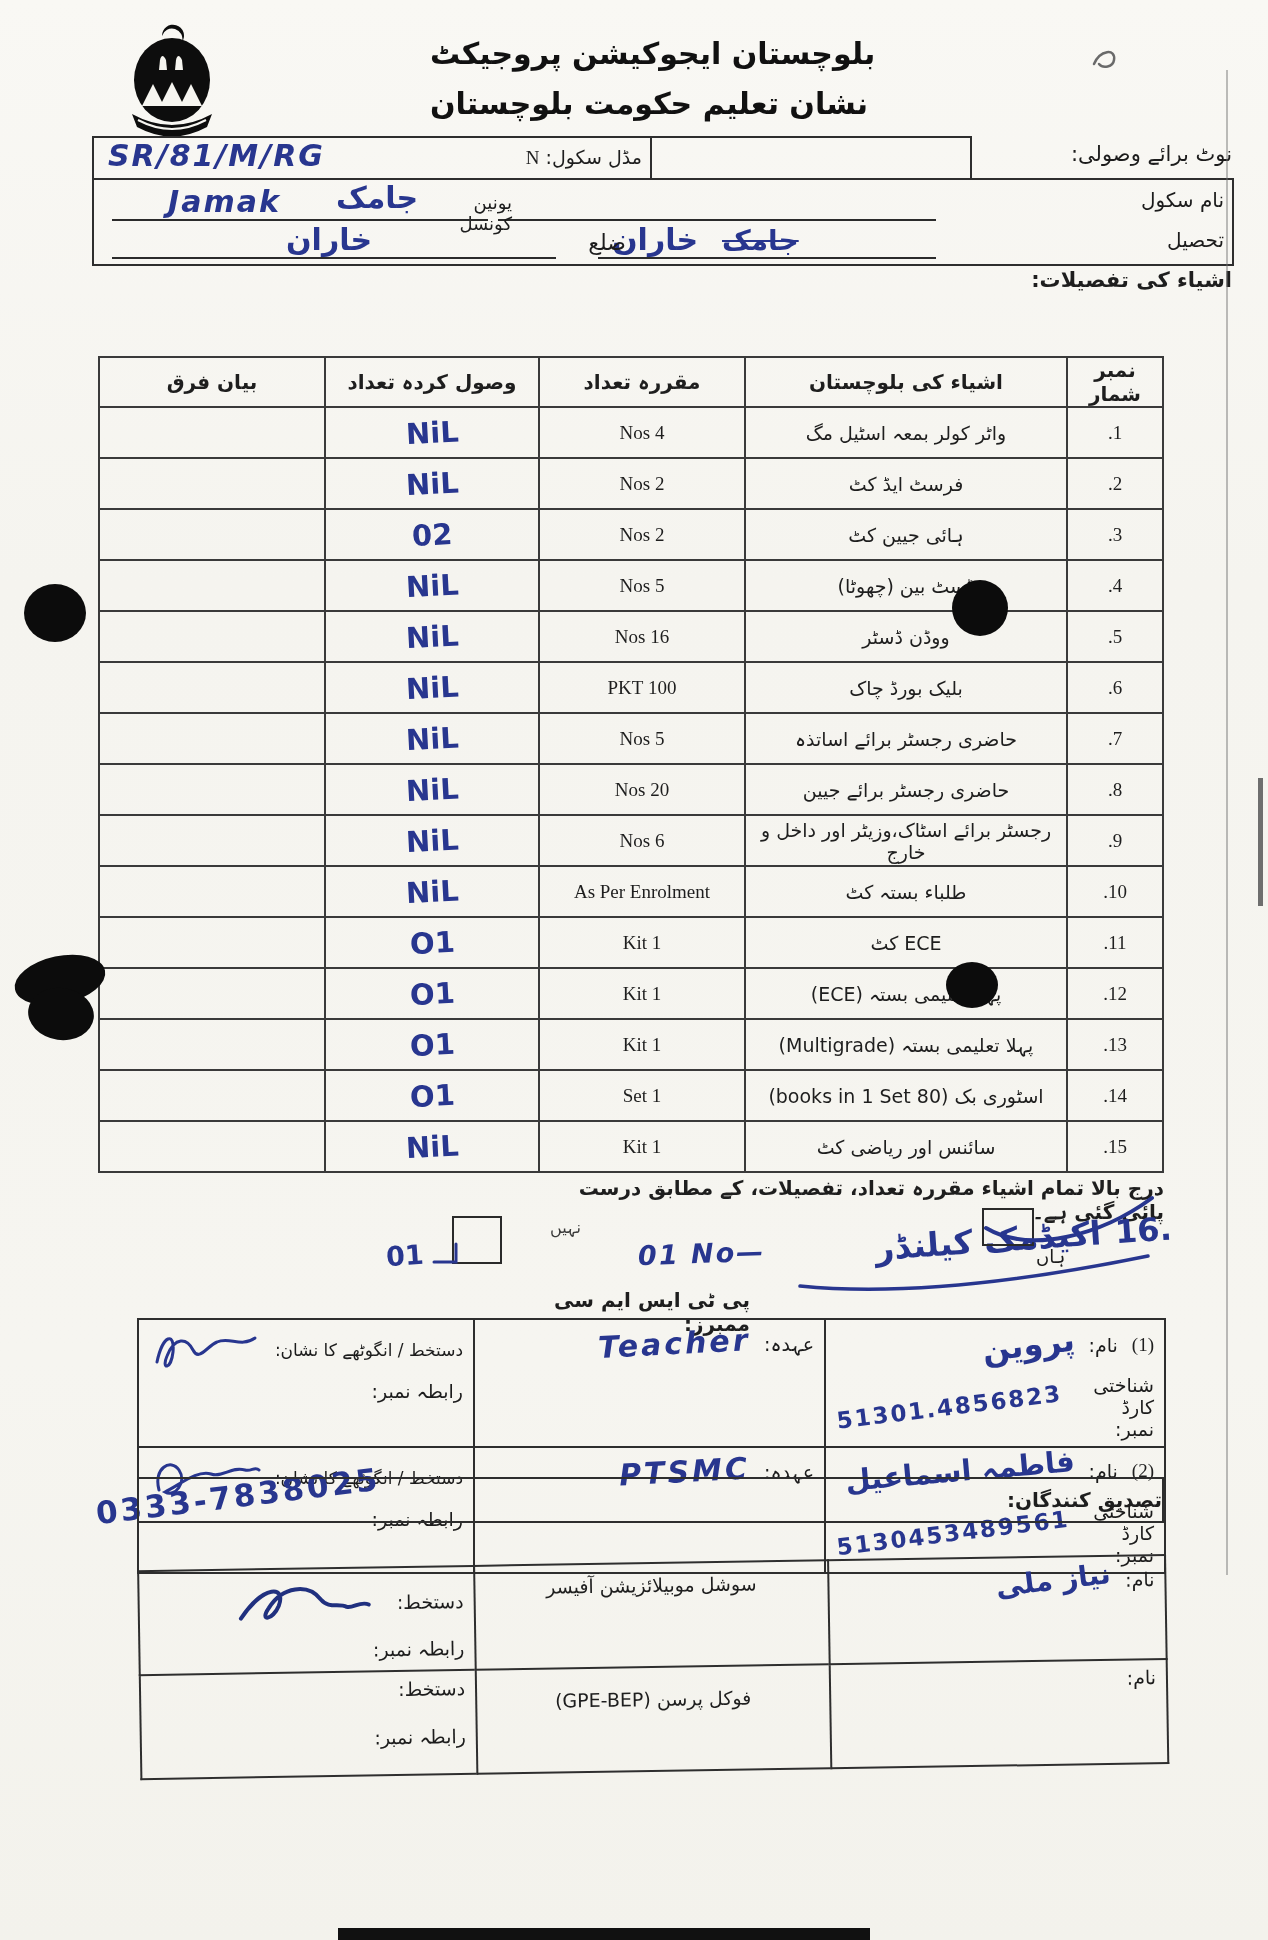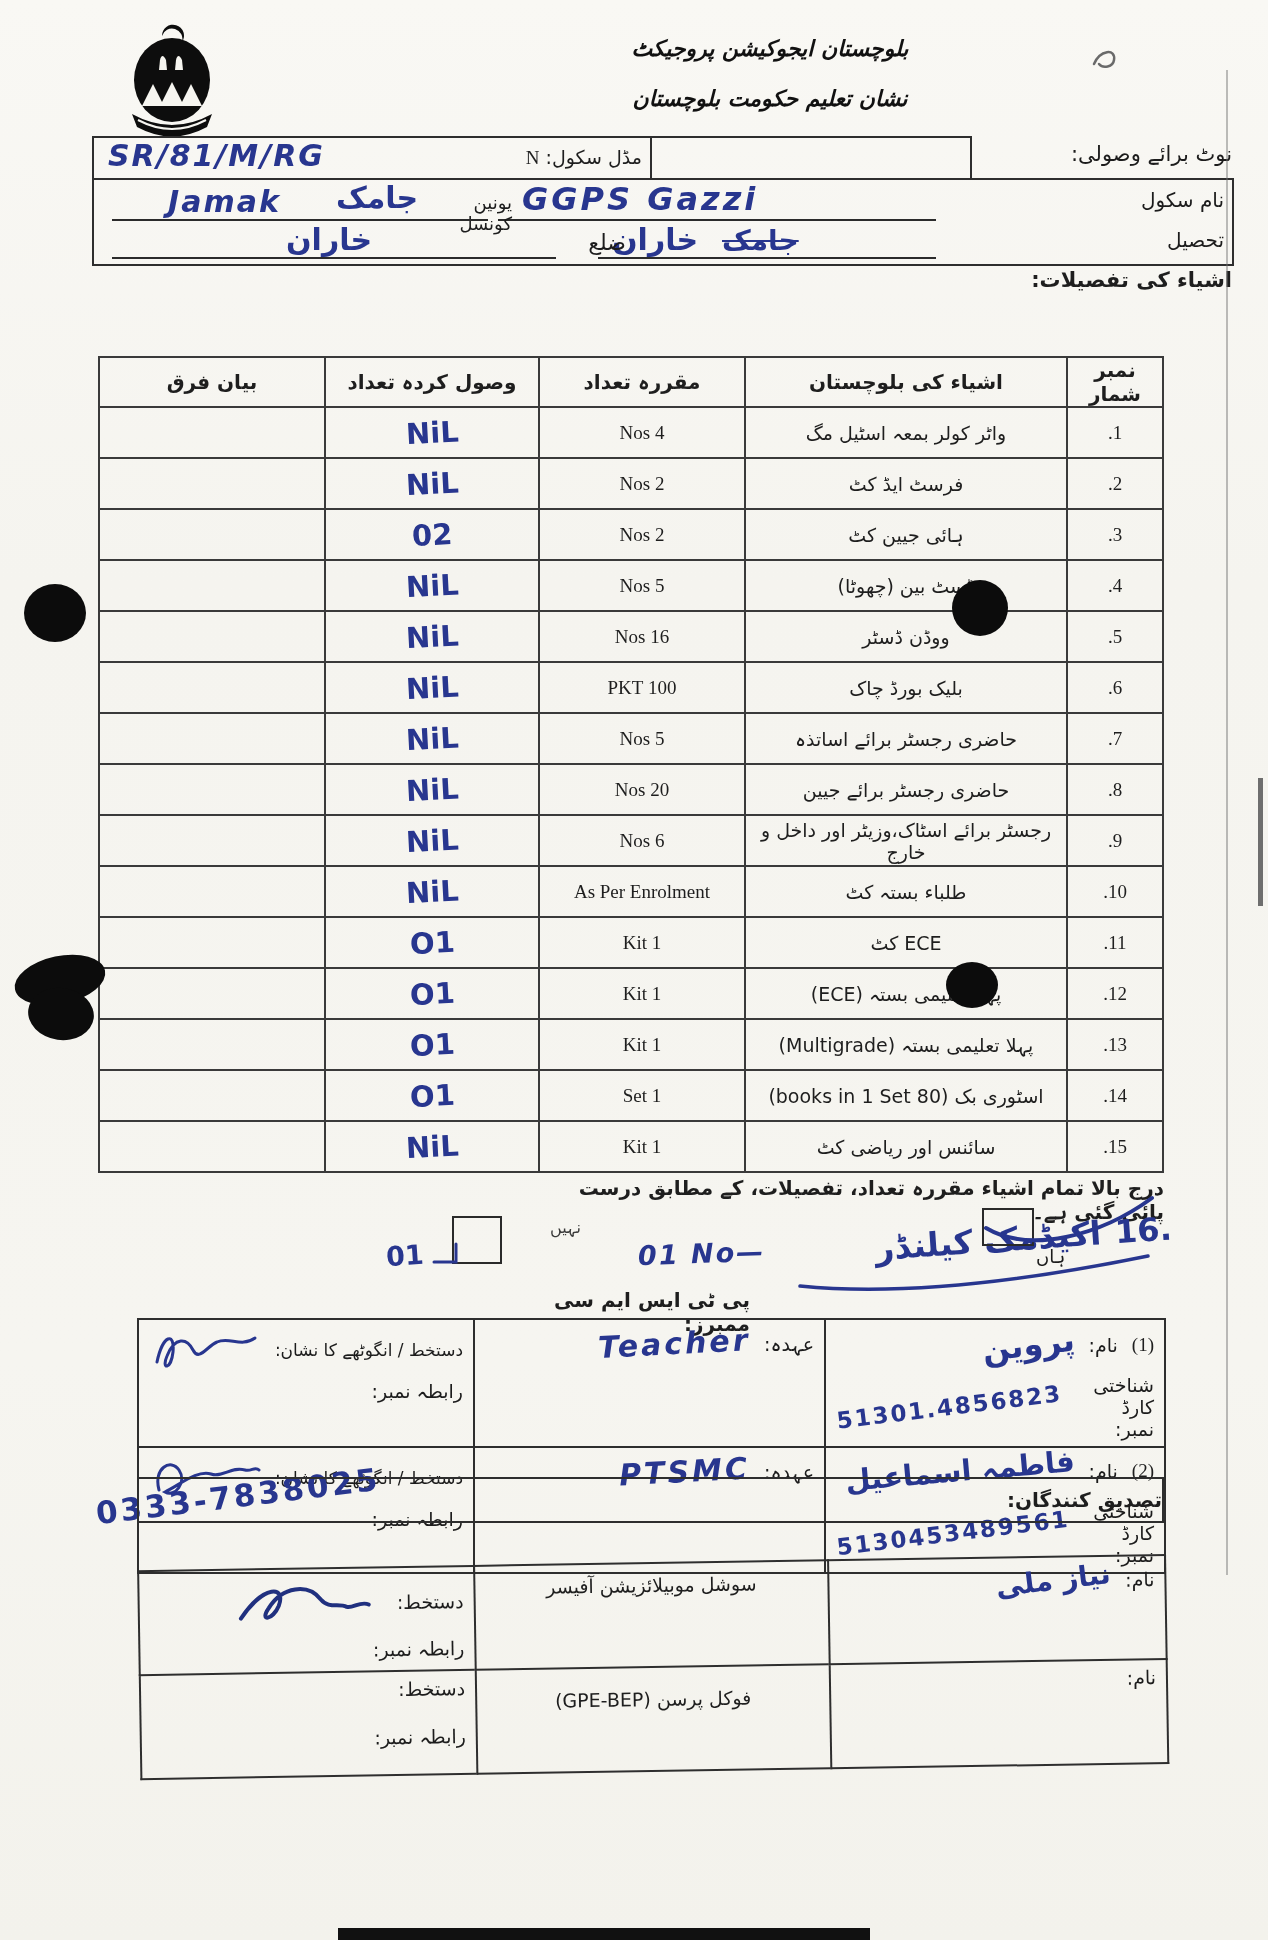--- a/index.html
+++ b/index.html
@@ -4,21 +4,21 @@
 <style>
   html,body{margin:0;padding:0;background:#888;}
   .page{position:relative;width:1268px;height:1940px;margin:0 auto;overflow:hidden;
     background:linear-gradient(180deg,#f9f8f4 0%,#f5f4ef 30%,#f6f5f0 70%,#f3f2ec 100%);
     font-family:"DejaVu Sans",sans-serif;color:#1e1e1e;}
   .pos{position:absolute;}
   .ur{direction:rtl;unicode-bidi:isolate;}
   .lat{direction:ltr;unicode-bidi:isolate;font-family:"Liberation Serif",serif;}
   .hw{color:#28368f;font-weight:bold;}
   .hw-lat{font-family:"DejaVu Sans",sans-serif;font-style:italic;}
-  .title{font-weight:bold;text-align:center;font-size:22px;color:#111;font-style:italic;}
+  .title{font-weight:bold;text-align:left;font-size:30px;color:#111;}
   .box{border:2px solid #2e2e2e;}
   .ul{border-bottom:2px solid #2b2b2b;height:0;}
   .lbl{font-size:19px;color:#1c1c1c;}
   
   .items-table{position:absolute;left:98px;top:356px;border-collapse:collapse;direction:rtl;}
   .items-table th,.items-table td{border:2px solid #3a3a3a;padding:0;}
   .items-table th{height:46px;font-size:20px;font-weight:bold;text-align:center;}
   .items-table td{height:49px;text-align:center;vertical-align:middle;}
   .c-serial{font-family:"Liberation Serif",serif;font-size:19px;direction:ltr;}
   .c-item{font-size:19px;margin-top:31px;}
@@ -64,21 +64,20 @@
     <div class="pos hw hw-lat" style="left:14px;top:0px;font-size:30px;letter-spacing:2px;">SR/81/M/RG</div>
     <div class="pos ur" style="left:330px;top:8px;width:218px;font-size:19px;">
       <span>مڈل سکول:</span>
       <span class="lat">N</span>
     </div>
   </div>
   <div class="pos ur lbl" style="left:1018px;top:142px;width:214px;font-size:21px;">نوٹ برائے وصولی:</div>
 
   <div class="pos box" style="left:92px;top:178px;width:1138px;height:84px;"></div>
   <div class="pos ur lbl" style="left:1136px;top:188px;width:88px;font-size:20px;">نام سکول</div>
-  <div class="pos hw hw-lat" style="left:522px;top:180px;width:300px;font-size:32px;letter-spacing:3px;">GGPS Gazzi</div>
   <div class="pos ul" style="left:498px;top:219px;width:438px;"></div>
   <div class="pos ur lbl" style="left:428px;top:192px;width:84px;font-size:18px;">یونین کونسل</div>
   <div class="pos hw ur" style="left:336px;top:180px;font-size:30px;">جامک</div>
   <div class="pos hw hw-lat" style="left:168px;top:184px;font-size:30px;letter-spacing:2px;">Jamak</div>
   <div class="pos ul" style="left:112px;top:219px;width:376px;"></div>
 
   <div class="pos ur lbl" style="left:1142px;top:228px;width:82px;font-size:20px;">تحصیل</div>
   <div class="pos hw ur" style="left:722px;top:224px;font-size:28px;text-decoration:line-through;">جامک</div>
   <div class="pos hw ur" style="left:612px;top:222px;font-size:30px;">خاران</div>
   <div class="pos ul" style="left:598px;top:257px;width:338px;"></div>

